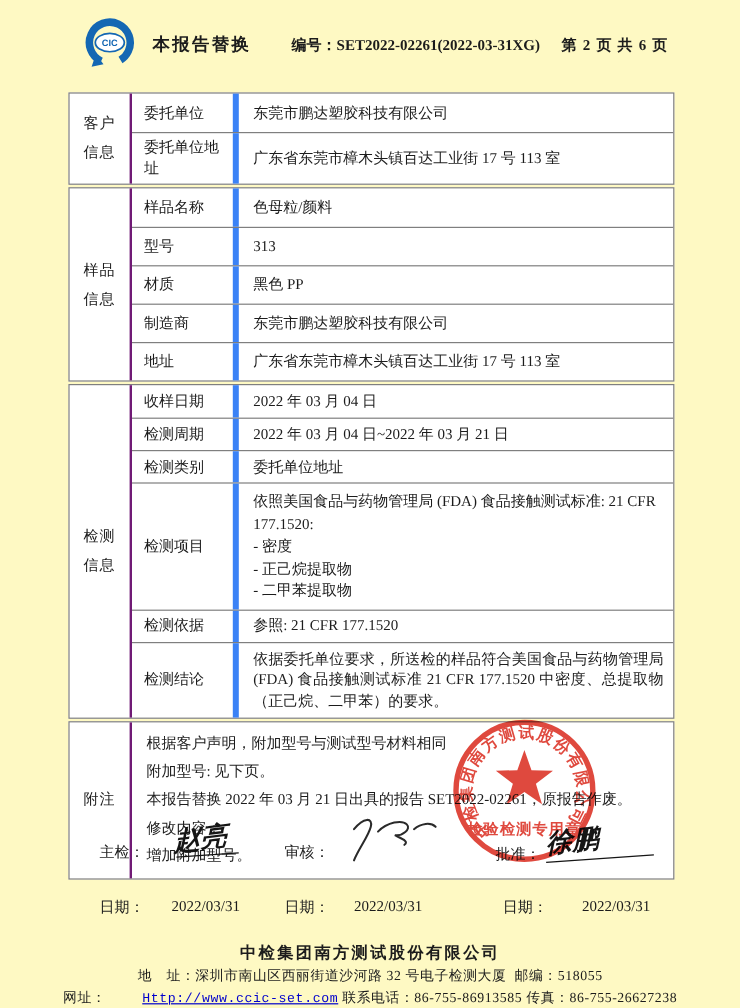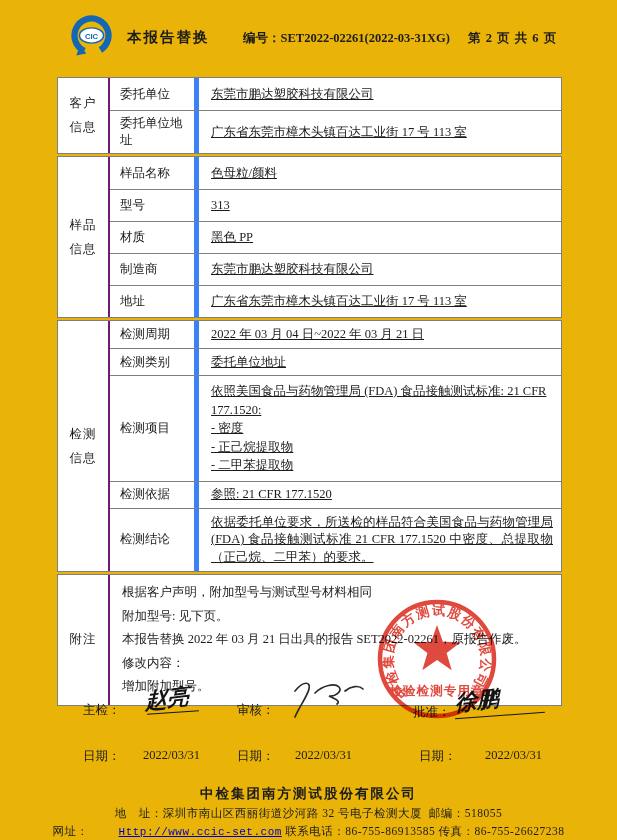--- a/index.html
+++ b/index.html
@@ -1,20 +1,20 @@
 <!DOCTYPE html>
 <html><head>
 <meta charset="utf-8">
 <style>
   * { margin:0; padding:0; box-sizing:border-box; }
   html,body { background:#f3f3f3; }
   body { font-family:"Liberation Serif","DejaVu Serif",serif; }
   .page {
     position:relative; width:617px; height:840px; margin:0 auto;
-    background:#eab308; color:#1c1c1c; overflow:hidden;
+    background:#fef9c3; color:#1c1c1c; overflow:hidden;
   }
   
   .header { position:absolute; top:0; left:0; right:0; height:76px; }
   .logo { position:absolute; left:70px; top:14px; }
   .report-title { position:absolute; left:127px; top:28px; font-weight:bold; font-size:14.5px; letter-spacing:2px; }
   .report-number { position:absolute; left:243px; top:30px; font-weight:bold; font-size:12.5px; }
   .page-info { position:absolute; left:468px; top:30px; font-weight:bold; font-size:12.5px; letter-spacing:1px; }
   
   .doc-table { position:absolute; left:57px; top:77px; width:505px; font-size:12.5px; }
   .section { display:flex; border:1px solid #7f7f7f; margin-top:2px; background:#fff; }
@@ -24,21 +24,21 @@
     display:flex; flex-direction:column; align-items:center; justify-content:center; gap:7px;
     letter-spacing:1px;
   }
   .rows-col { flex:1; display:flex; flex-direction:column; }
   .t-row { display:flex; border-top:1px solid #7f7f7f; }
   .t-row:first-child { border-top:none; }
   .f-label {
     width:89px; flex:0 0 89px; border-right:5px solid #3b82f6;
     display:flex; align-items:center; padding:4px 4px 4px 10px;
   }
-  .f-value { flex:1; display:flex; align-items:center; padding:4px 8px 4px 12px;text-decoration:underline; }
+  .f-value { flex:1; display:flex; align-items:center; padding:4px 8px 4px 12px; }
   .f-value.multiline { flex-direction:column; align-items:flex-start; justify-content:center; padding-top:6px; padding-bottom:6px; }
   .h33 { min-height:32px; }
   .h32 { min-height:32px; }
   .h27 { min-height:27px; }
   .items-cell .line { line-height:18.5px; }
   .conclusion-cell { text-align:justify; line-height:17.5px; padding-top:5px; padding-bottom:5px; }
   .remark-cell { flex:1; padding:6px 10px 6px 12px; }
   .remark-cell .line { line-height:23.5px; }
   
   .sig-area { position:absolute; left:57px; top:672px; width:505px; height:100px; font-size:12.5px; }
@@ -121,20 +121,24 @@
       </div>
     </div>
 
     <div class="section">
       <div class="group-col">
         <span>检测</span>
         <span>信息</span>
       </div>
       <div class="rows-col">
         <div class="t-row h27">
+          <div class="f-label">收样日期</div>
+          <div class="f-value">2022 年 03 月 04 日</div>
+        </div>
+        <div class="t-row h27">
           <div class="f-label">检测周期</div>
           <div class="f-value">2022 年 03 月 04 日~2022 年 03 月 21 日</div>
         </div>
         <div class="t-row h27">
           <div class="f-label">检测类别</div>
           <div class="f-value">委托单位地址</div>
         </div>
         <div class="t-row">
           <div class="f-label">检测项目</div>
           <div class="f-value multiline items-cell">

